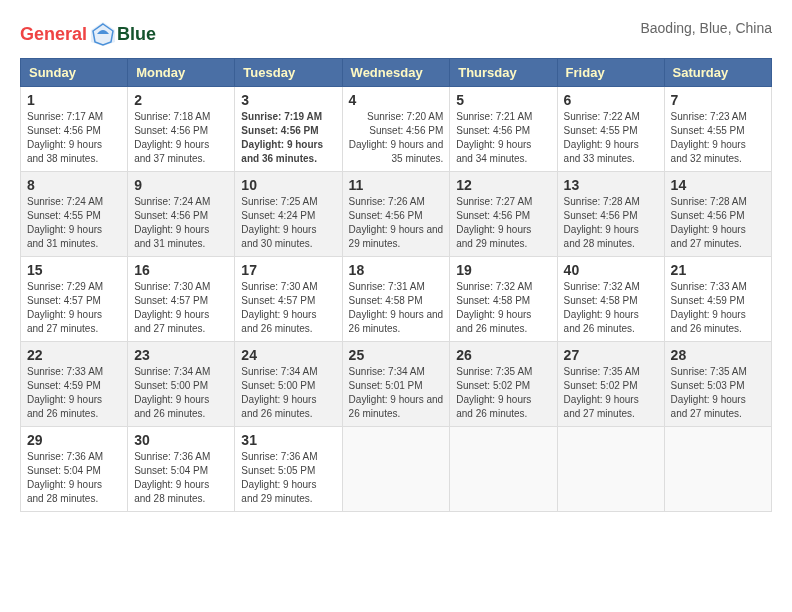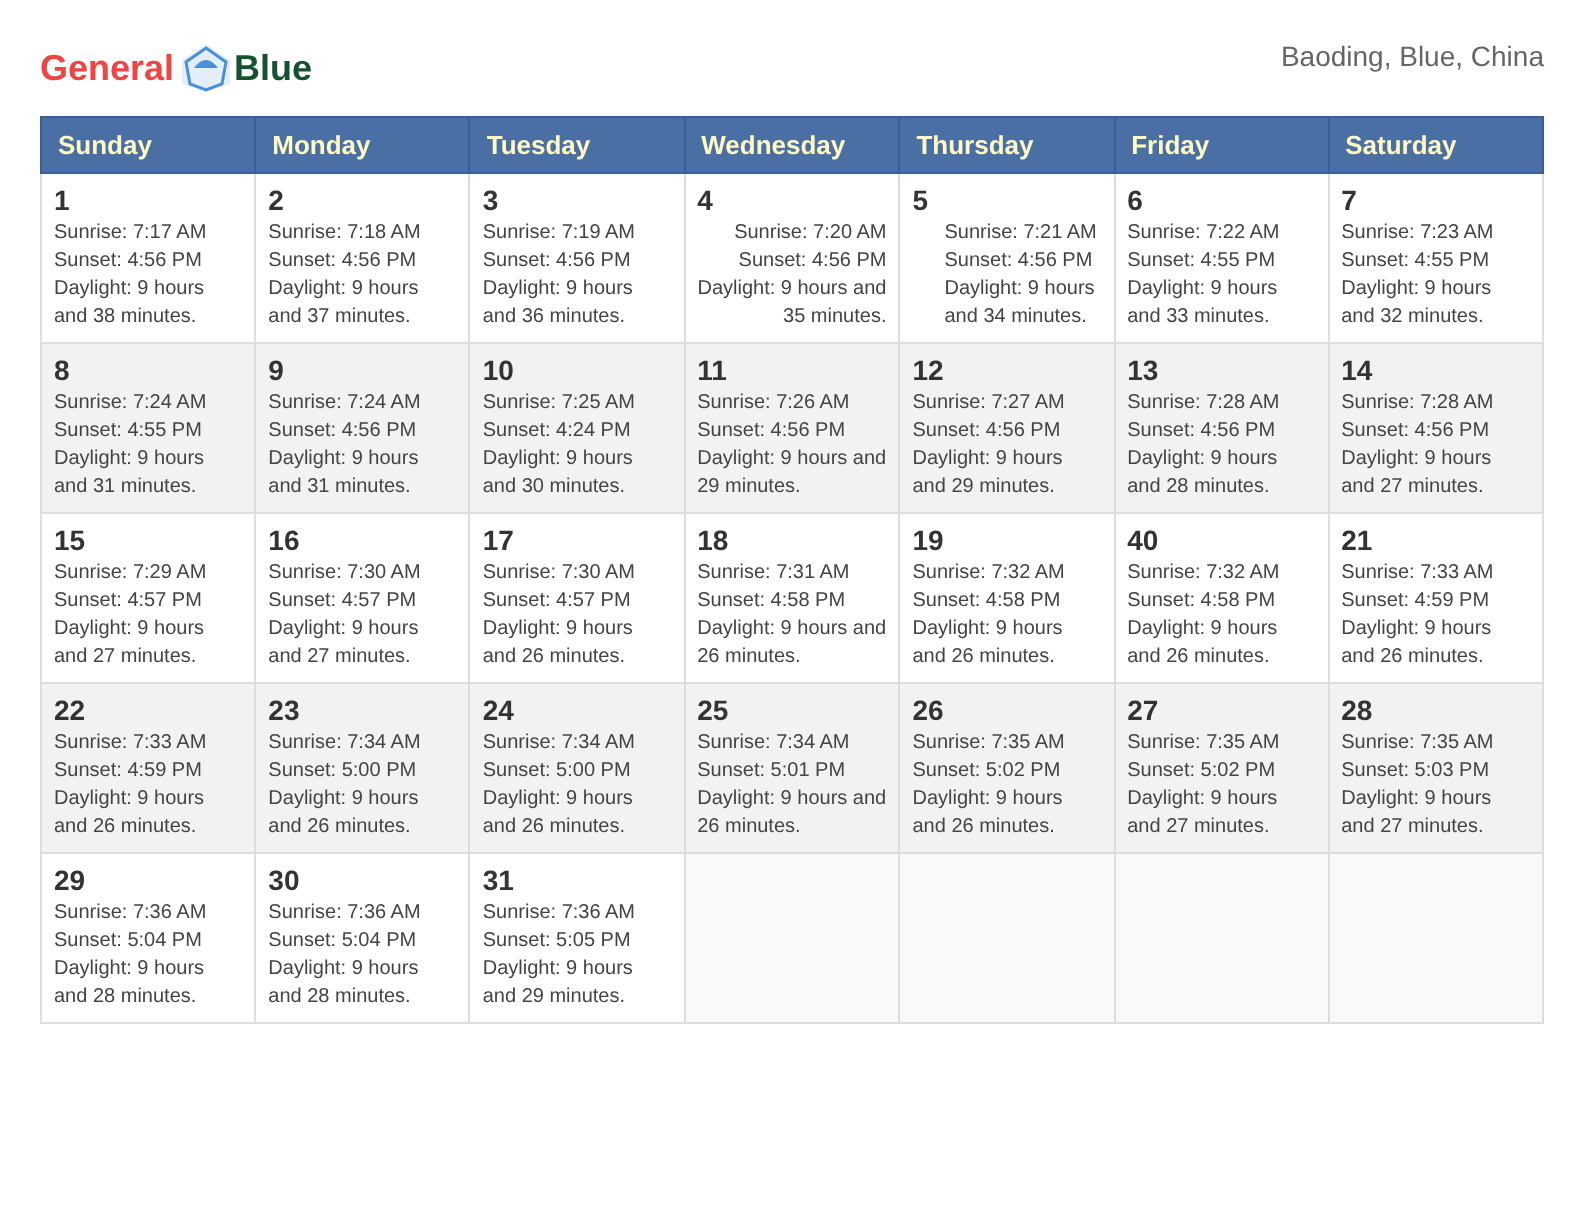--- a/index.html
+++ b/index.html
@@ -129,33 +129,33 @@
 Daylight: 9 hours and 38 minutes.</div>
         </td>
         <td>
           <span class="day-num">2</span>
           <div class="day-info" style="white-space: pre-line;">Sunrise: 7:18 AM
 Sunset: 4:56 PM
 Daylight: 9 hours and 37 minutes.</div>
         </td>
         <td>
           <span class="day-num">3</span>
-          <div class="day-info" style="white-space: pre-line;">Sunrise: 7:19 AM
+          <div class="day-info" style="white-space: pre-line; font-weight: bold;">Sunrise: 7:19 AM
 Sunset: 4:56 PM
 Daylight: 9 hours and 36 minutes.</div>
         </td>
         <td>
           <span class="day-num">4</span>
           <div class="day-info" style="white-space: pre-line; text-align: right;">Sunrise: 7:20 AM
 Sunset: 4:56 PM
 Daylight: 9 hours and 35 minutes.</div>
         </td>
         <td>
           <span class="day-num">5</span>
-          <div class="day-info" style="white-space: pre-line; margin-left: 16px;">Sunrise: 7:21 AM
+          <div class="day-info" style="white-space: pre-line;">Sunrise: 7:21 AM
 Sunset: 4:56 PM
 Daylight: 9 hours and 34 minutes.</div>
         </td>
         <td>
           <span class="day-num">6</span>
           <div class="day-info" style="white-space: pre-line;">Sunrise: 7:22 AM
 Sunset: 4:55 PM
 Daylight: 9 hours and 33 minutes.</div>
         </td>
         <td>

